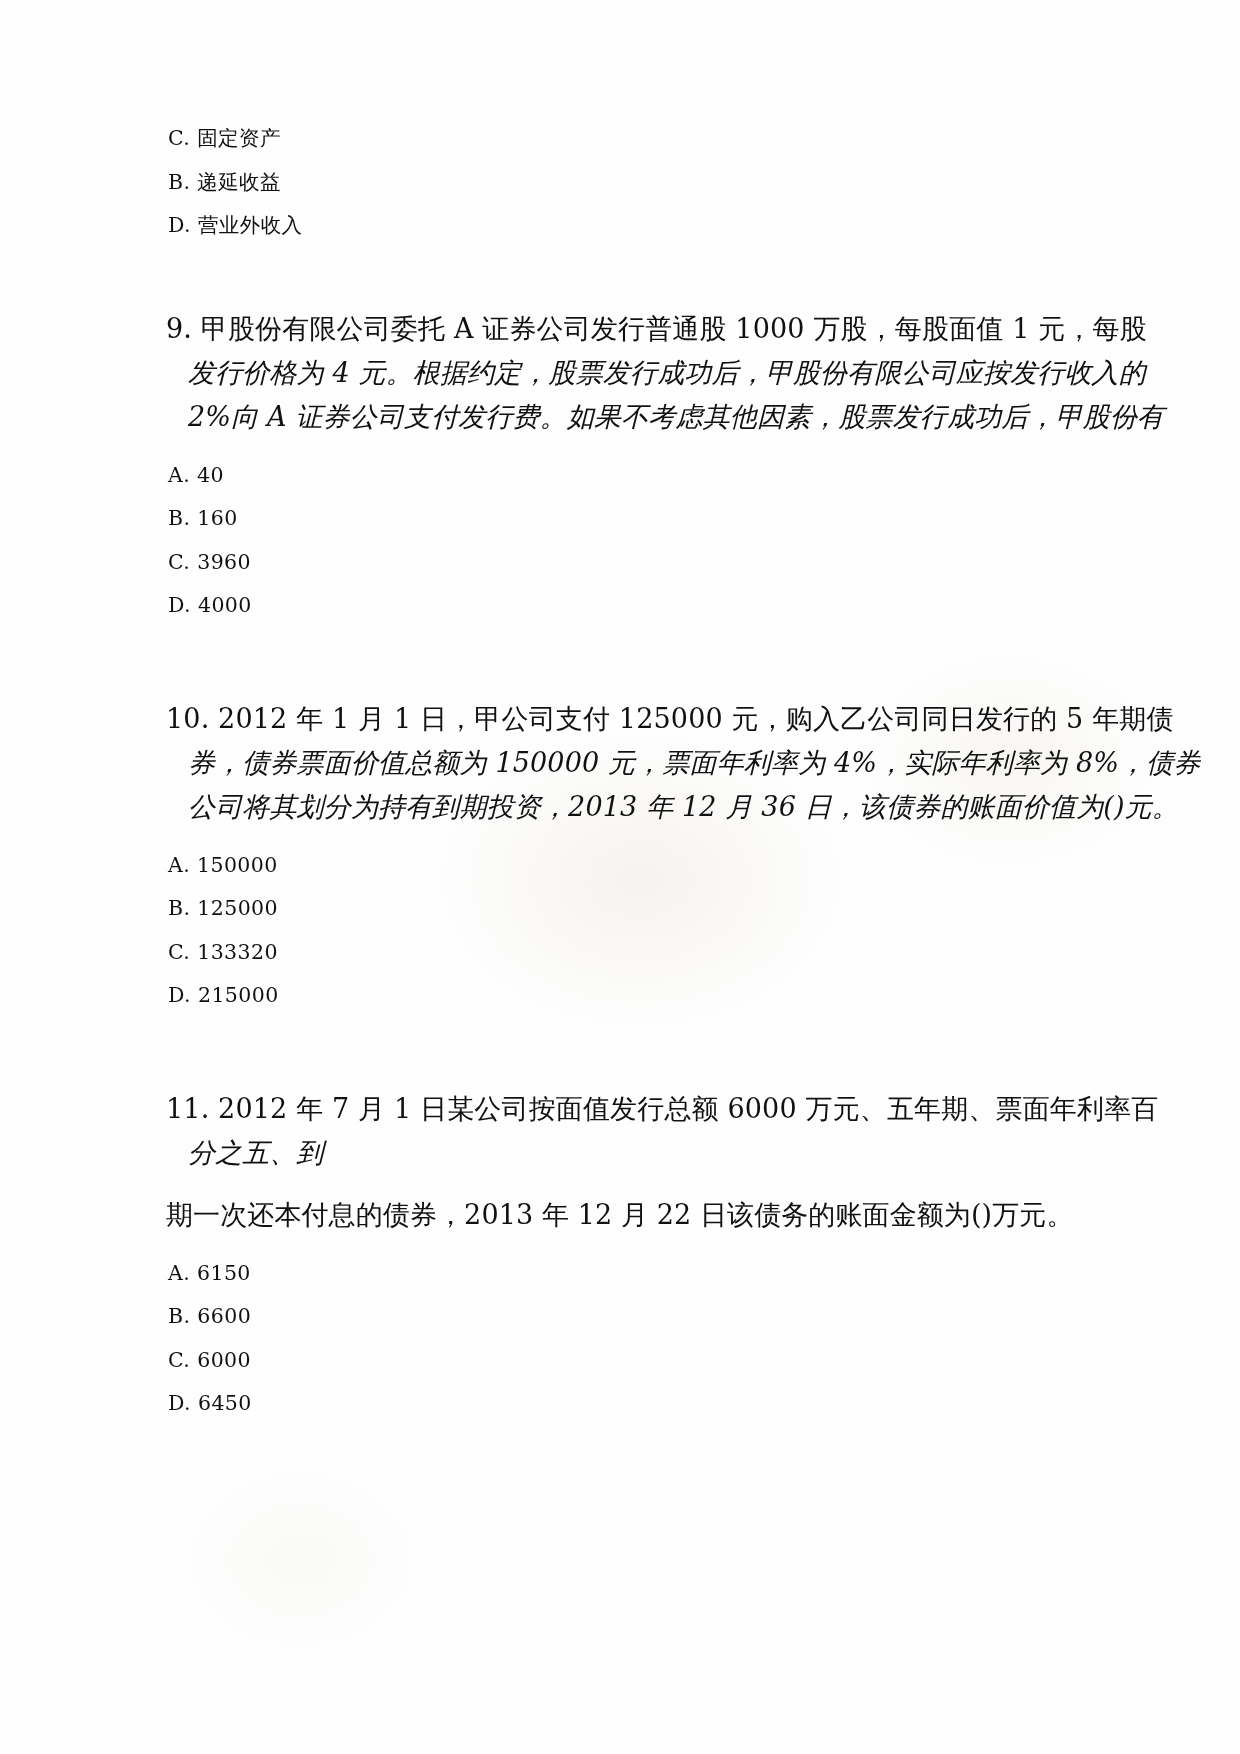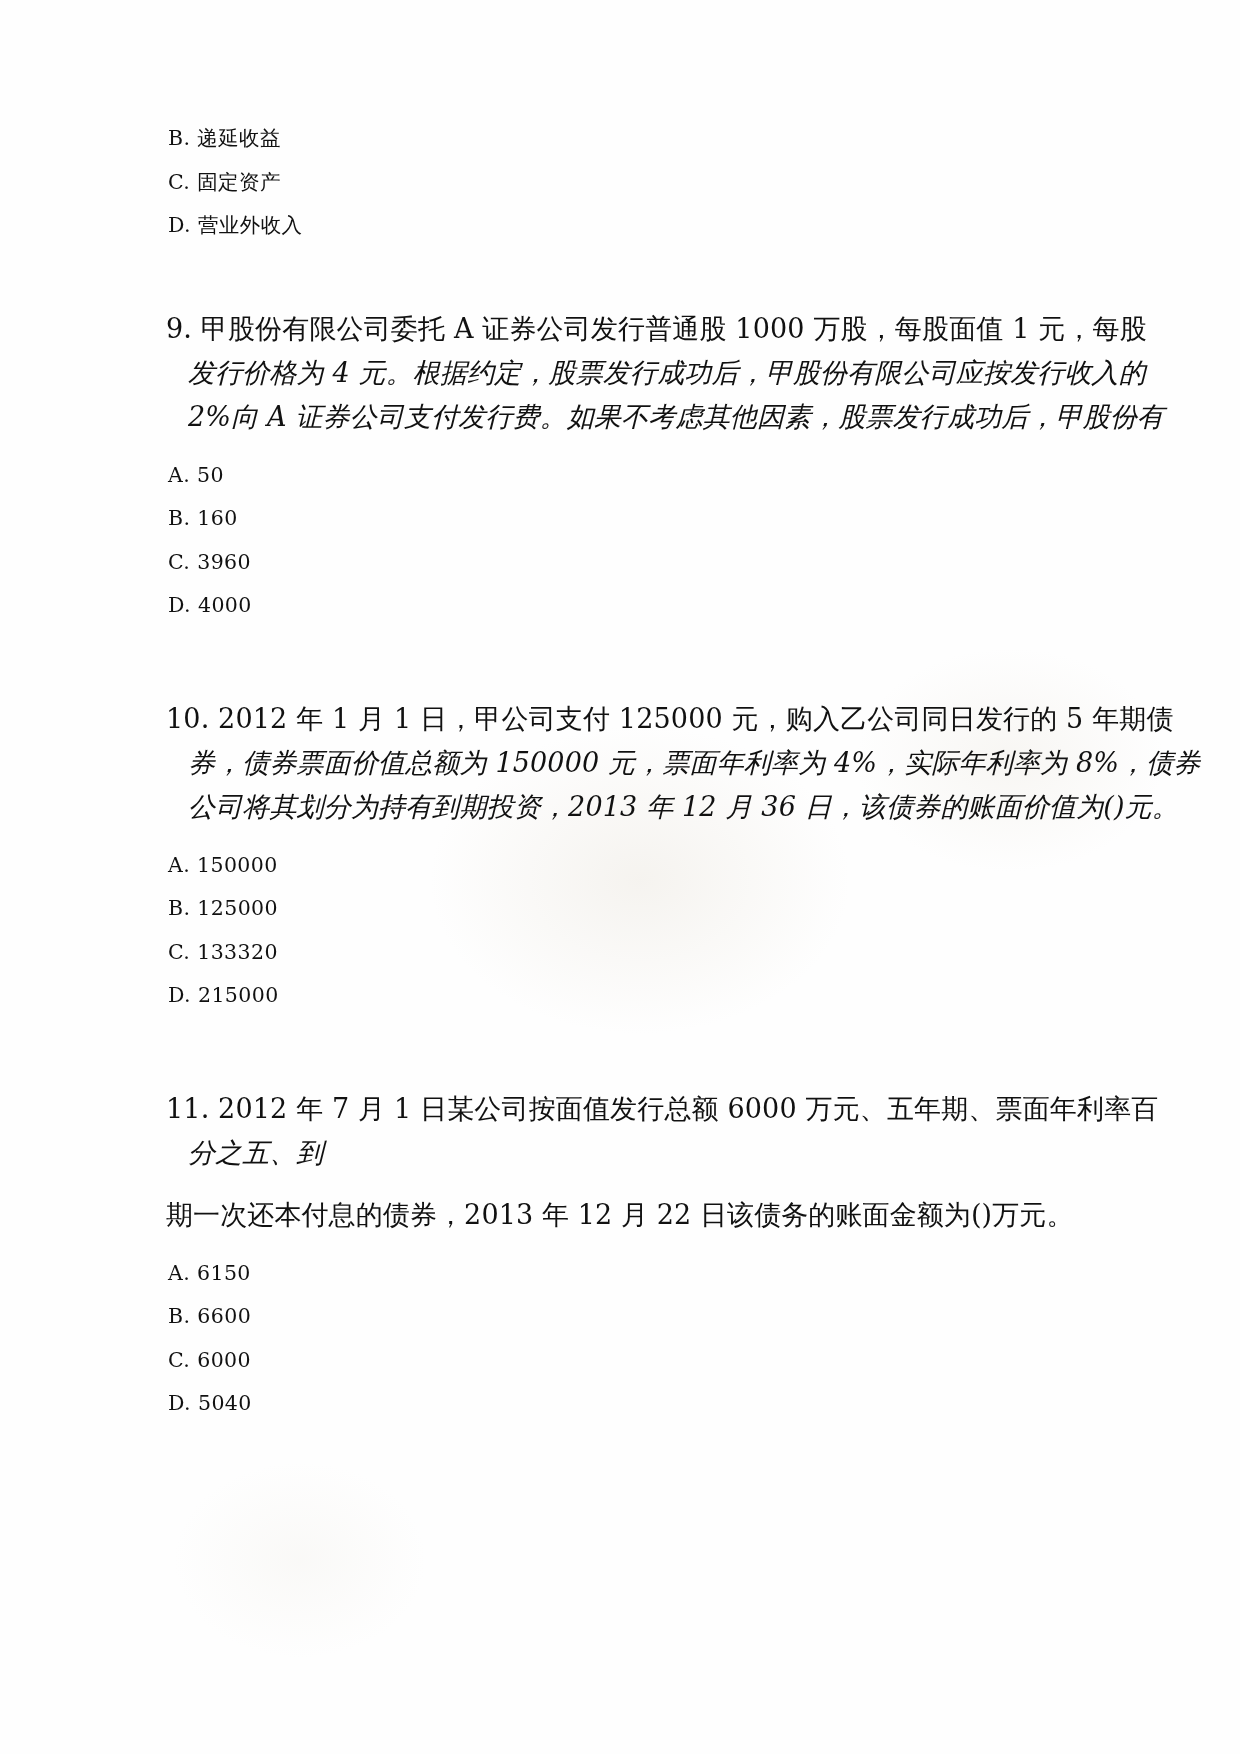--- a/index.html
+++ b/index.html
@@ -64,34 +64,34 @@
 </style>
 </head>
 <body>
 
 <div class="page">
   <div class="scan-tint"></div>
 
   <div class="content">
 
     <div>
+      <div class="opt">C. 固定资产</div>
       <div class="opt">B. 递延收益</div>
-      <div class="opt">C. 固定资产</div>
       <div class="opt">D. 营业外收入</div>
     </div>
 
     <div class="gap-lg"></div>
 
     <div class="qblock">
       <div class="qline">9. 甲股份有限公司委托 A 证券公司发行普通股 1000 万股，每股面值 1 元，每股</div>
       <div class="qline hang">发行价格为 4 元。根据约定，股票发行成功后，甲股份有限公司应按发行收入的</div>
       <div class="qline hang">2%向 A 证券公司支付发行费。如果不考虑其他因素，股票发行成功后，甲股份有</div>
       <div class="gap-sm"></div>
       <div>
-        <div class="opt">A. 50</div>
+        <div class="opt">A. 40</div>
         <div class="opt">B. 160</div>
         <div class="opt">C. 3960</div>
         <div class="opt">D. 4000</div>
       </div>
     </div>
 
     <div class="gap-xl"></div>
 
     <div class="qblock">
       <div class="qline">10. 2012 年 1 月 1 日，甲公司支付 125000 元，购入乙公司同日发行的 5 年期债</div>
@@ -111,18 +111,18 @@
     <div class="qblock">
       <div class="qline">11. 2012 年 7 月 1 日某公司按面值发行总额 6000 万元、五年期、票面年利率百</div>
       <div class="qline hang">分之五、到</div>
       <div class="gap-sm"></div>
       <div class="qline loose">期一次还本付息的债券，2013 年 12 月 22 日该债务的账面金额为()万元。</div>
       <div class="gap-sm"></div>
       <div>
         <div class="opt">A. 6150</div>
         <div class="opt">B. 6600</div>
         <div class="opt">C. 6000</div>
-        <div class="opt">D. 5040</div>
+        <div class="opt">D. 6450</div>
       </div>
     </div>
 
   </div>
 </div>
 
 </body></html>

